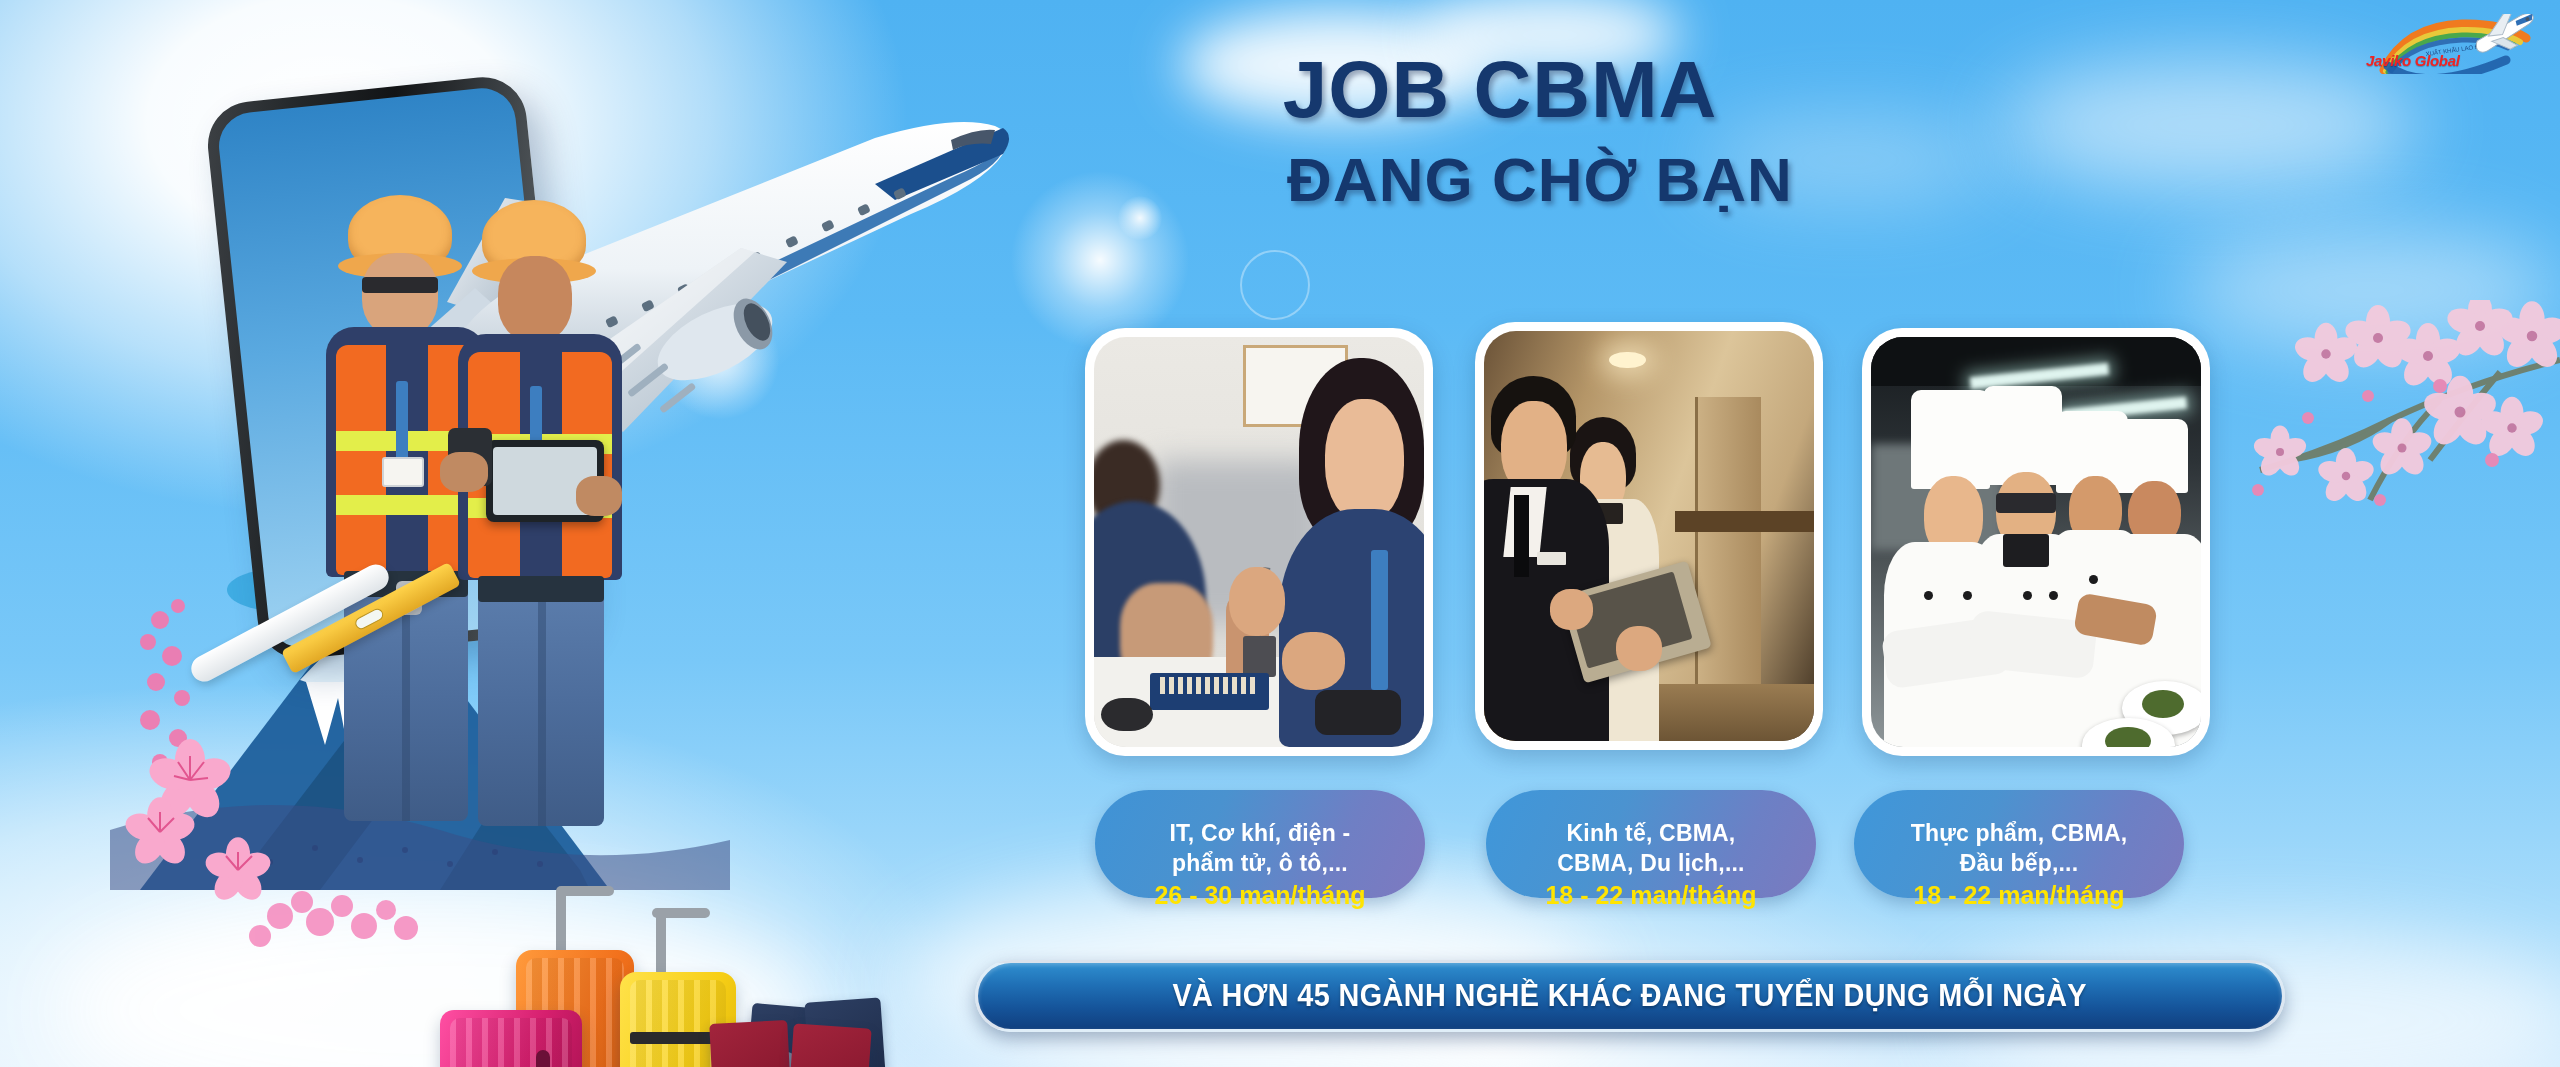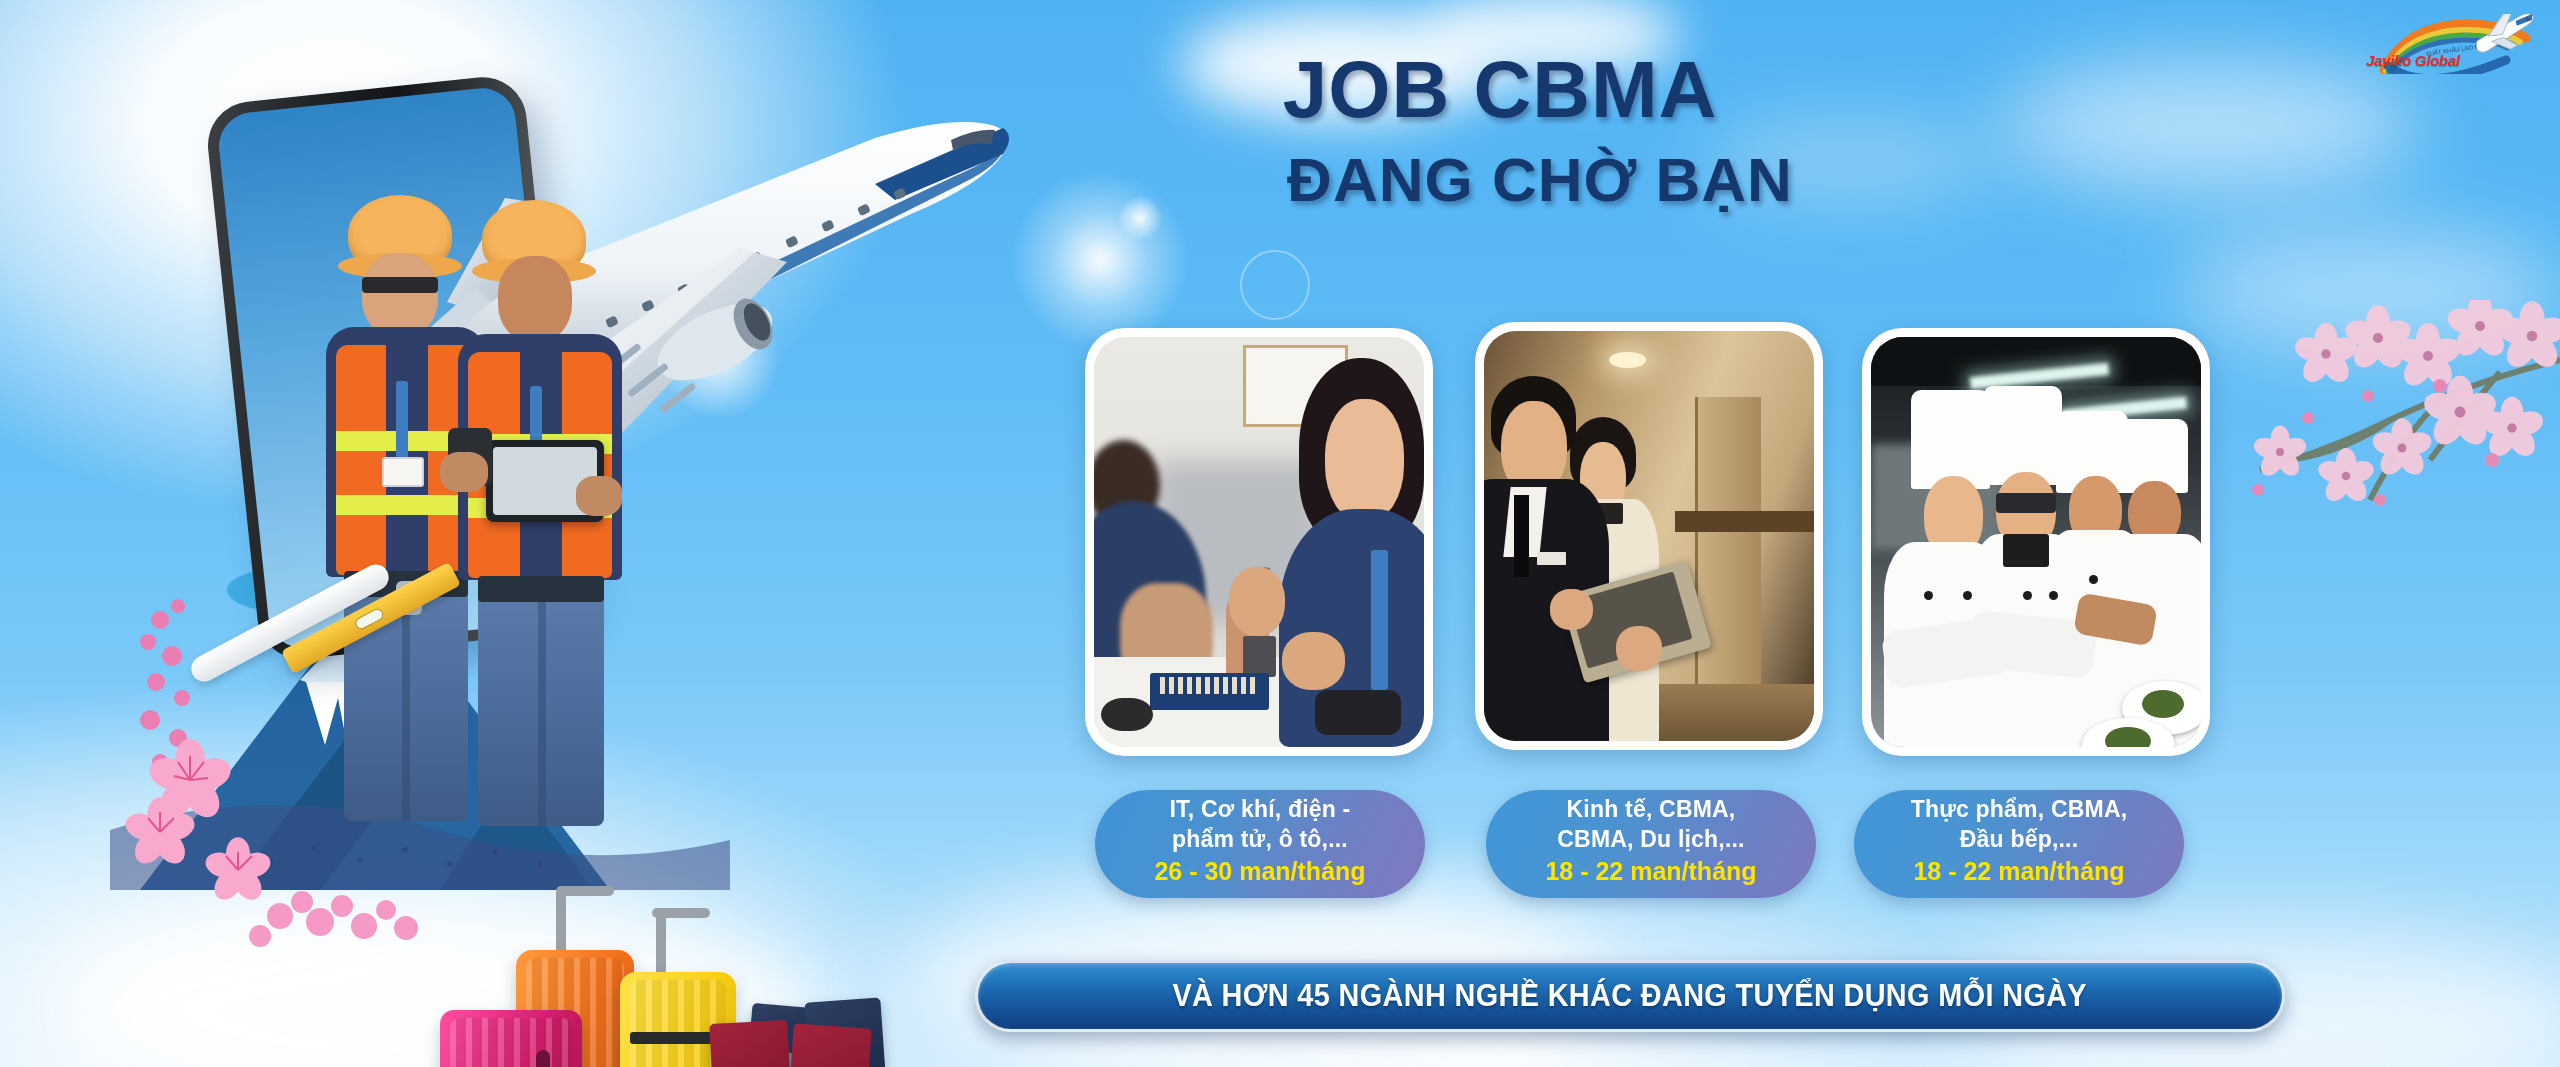--- a/index.html
+++ b/index.html
@@ -136,21 +136,21 @@
   .dot  { position:absolute; width:9px; height:9px; border-radius:50%; background:#1b1b1d; }
   .s3-plate{ position:absolute; background:#fff; border-radius:50%; box-shadow:0 2px 5px rgba(0,0,0,.3); }
   .s3-food { position:absolute; background:#4e6b2e; border-radius:50%; }
 
   
   .pill {
     position:absolute;
     border-radius:90px;
     text-align:center;
     color:#ffffff;
-    padding:4px 10px 12px;
+    padding:28px 10px 12px;
     font-weight:bold;
     box-shadow:0 6px 16px rgba(20,60,110,.25);
   }
   .pill .line { font-size:23px; line-height:30px; letter-spacing:.2px; }
   .pill .price { font-size:25px; line-height:32px; color:#ffe400; margin-top:1px; }
   #pill1 { left:1095px; top:790px; width:330px; height:108px;
     background:linear-gradient(115deg,#3f93d6 0%,#4a92cf 35%,#6f7fc4 72%,#7e79c0 100%); }
   #pill2 { left:1486px; top:790px; width:330px; height:108px;
     background:linear-gradient(115deg,#3f97da 0%,#4b93d0 38%,#6c80c5 75%,#7b7abf 100%); }
   #pill3 { left:1854px; top:790px; width:330px; height:108px;

